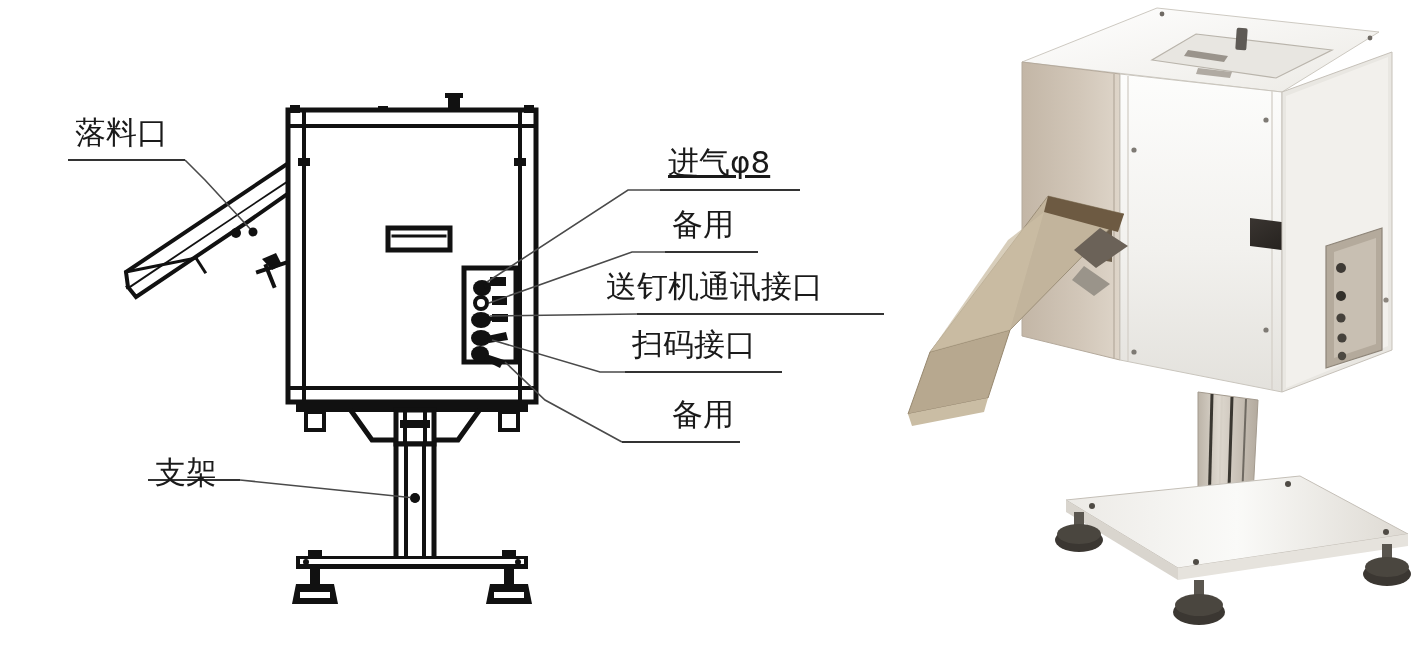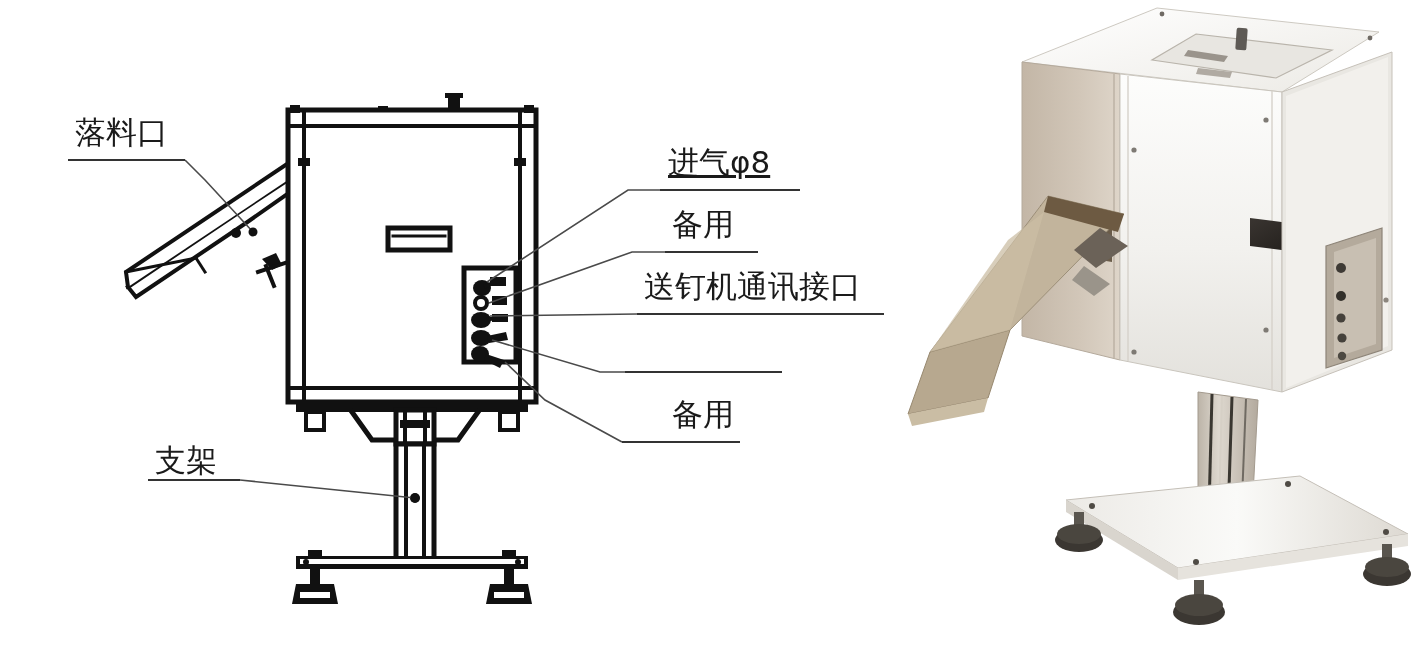--- a/index.html
+++ b/index.html
@@ -149,23 +149,24 @@
         <line x1="625" y1="372" x2="782" y2="372"></line>
         <line x1="622" y1="442" x2="740" y2="442"></line>
         <line x1="148" y1="480" x2="240" y2="480"></line>
       </g>
   </svg>
 
   <div class="layer" id="label-layer">
       <div class="cn" style="position: absolute; left: 75px; top: 148px; transform: translateY(-100%); font-size: 31px; color: rgb(26, 26, 26); white-space: nowrap; line-height: 1;">落料口</div>
       <div class="cn" style="position: absolute; left: 668px; top: 178px; transform: translateY(-100%); font-size: 31px; color: rgb(26, 26, 26); white-space: nowrap; line-height: 1; text-decoration: underline;">进气φ8</div>
       <div class="cn" style="position: absolute; left: 672px; top: 240px; transform: translateY(-100%); font-size: 31px; color: rgb(26, 26, 26); white-space: nowrap; line-height: 1;">备用</div>
-      <div class="cn" style="position: absolute; left: 644px; top: 302px; transform: translateY(-100%); font-size: 31px; color: rgb(26, 26, 26); white-space: nowrap; line-height: 1;">送钉机通讯接口</div>
+      <div class="cn" style="position: absolute; left: 606px; top: 302px; transform: translateY(-100%); font-size: 31px; color: rgb(26, 26, 26); white-space: nowrap; line-height: 1;">送钉机通讯接口</div>
+      <div class="cn" style="position: absolute; left: 632px; top: 360px; transform: translateY(-100%); font-size: 31px; color: rgb(26, 26, 26); white-space: nowrap; line-height: 1;">扫码接口</div>
       <div class="cn" style="position: absolute; left: 672px; top: 430px; transform: translateY(-100%); font-size: 31px; color: rgb(26, 26, 26); white-space: nowrap; line-height: 1;">备用</div>
-      <div class="cn" style="position: absolute; left: 155px; top: 476px; transform: translateY(-100%); font-size: 31px; color: rgb(26, 26, 26); white-space: nowrap; line-height: 1; text-align: right;">支架</div>
+      <div class="cn" style="position: absolute; left: 155px; top: 488px; transform: translateY(-100%); font-size: 31px; color: rgb(26, 26, 26); white-space: nowrap; line-height: 1; text-align: right;">支架</div>
     </div>
 
   <svg class="layer" width="1427" height="656" viewBox="0 0 1427 656">
     <defs>
       <linearGradient id="gFront" x1="0" y1="0" x2="0" y2="1">
         <stop offset="0%" stop-color="#fdfdfc"></stop>
         <stop offset="55%" stop-color="#f2f1ee"></stop>
         <stop offset="100%" stop-color="#e3e1dc"></stop>
       </linearGradient>
       <linearGradient id="gSide" x1="0" y1="0" x2="1" y2="0">

